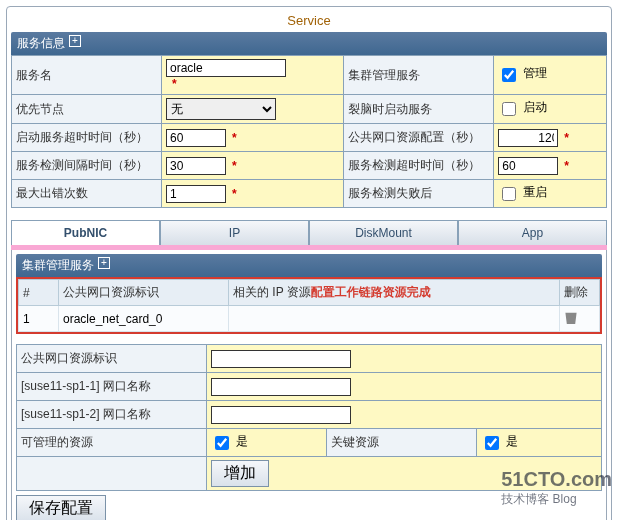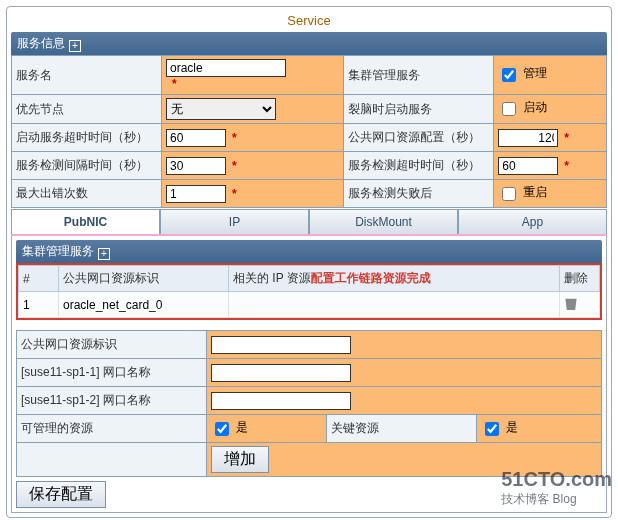--- a/index.html
+++ b/index.html
@@ -1,30 +1,30 @@
 <!DOCTYPE html>
 <html><head>
 <meta charset="utf-8">
 <style>
   * { box-sizing: border-box; font-family: Arial, sans-serif; }
   body { margin: 0; padding: 6px; background: #fff; font-size: 12px; color: #000; }
   .outer { border: 1px solid #9aa8b8; border-radius: 4px; padding: 4px; background: #fff; }
   .title-bar { text-align: center; padding: 2px 0 4px 0; color: #a16207; font-size: 13px; }
-  .section-hdr { background: linear-gradient(#5a7aa0, #3f6790); color: #fff; padding: 3px 6px; display: flex; align-items: flex-end; gap: 4px; border-radius: 2px 2px 0 0; }
+  .section-hdr { background: linear-gradient(#5a7aa0, #3f6790); color: #fff; padding: 3px 6px; display: flex; align-items: flex-start; gap: 4px; border-radius: 2px 2px 0 0; }
   .plus-icon { border: 1px solid #fff; width: 12px; height: 12px; display: inline-flex; align-items: center; justify-content: center; font-size: 10px; line-height: 1; cursor: pointer; }
   .grid-tbl { width: 100%; border-collapse: collapse; }
-  .grid-tbl td { border: 1px solid #88a1b8; padding: 3px 4px; background: #fdba74; vertical-align: middle; height: 28px; }
+  .grid-tbl td { border: 1px solid #88a1b8; padding: 3px 4px; background: #fef9c3; vertical-align: middle; height: 28px; }
   .grid-tbl td.label { width: 150px; background: #eef3f8; color: #333; }
   .input-text { border: 1px solid #333; height: 18px; padding: 0 3px; font-size: 12px; }
   .req { color: #c00; font-weight: bold; margin-left: 6px; }
   select.fake { border: 1px solid #333; height: 22px; font-size: 12px; }
   label.chk { display: inline-flex; align-items: flex-start; gap: 4px; }
   input[type=checkbox] { width: 14px; height: 14px; }
 
-  .tabs-row { display: flex; border-bottom: 2px solid #f9a8d4; margin-top: 1px; justify-content: space-between; }
+  .tabs-row { display: flex; border-bottom: 5px solid #f9a8d4; margin-top: 12px; justify-content: space-between; }
   .tab { flex: 1; text-align: center; padding: 5px 0; background: linear-gradient(#f5f7fa, #d7dfe8); border: 1px solid #88a1b8; border-bottom: none; color: #34506d; cursor: pointer; }
   .tab.active { background: #fff; font-weight: bold; }
 
   .inner-pane { border: 1px solid #9aa8b8; border-top: none; padding: 4px; }
 
   .list-tbl { width: 100%; border-collapse: collapse; }
   .list-tbl th { background: #e7eef5; text-align: left; padding: 4px; border: 1px solid #b8cbd8; font-weight: normal; color: #333; }
   .list-tbl td { background: #fafcfe; padding: 4px; border: 1px solid #d9e4ec; }
   .redbox { border: 2px solid #d43b2f; }
   .overlay-note { color: #d43b2f; font-weight: bold; }

